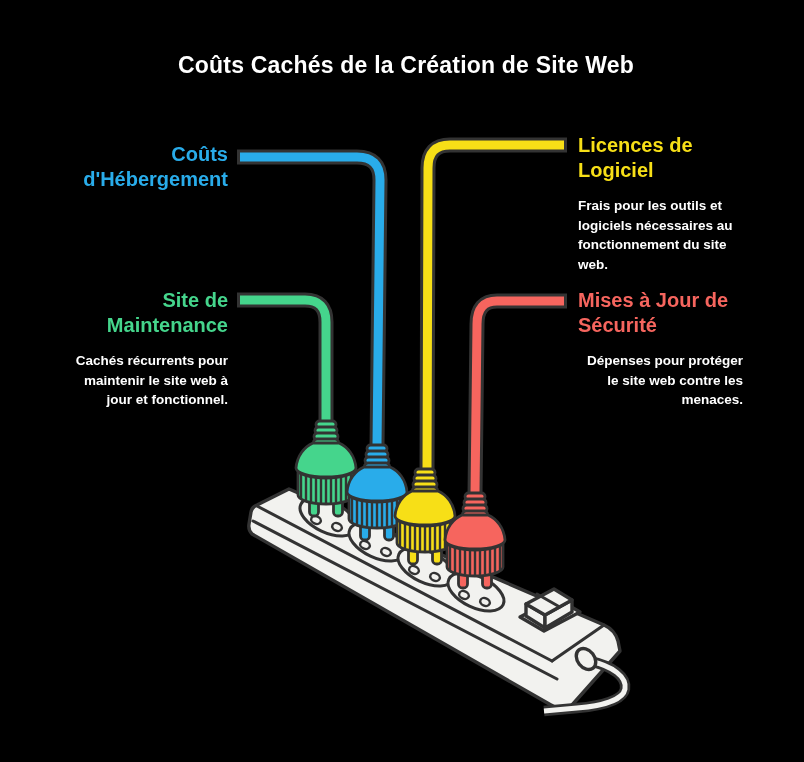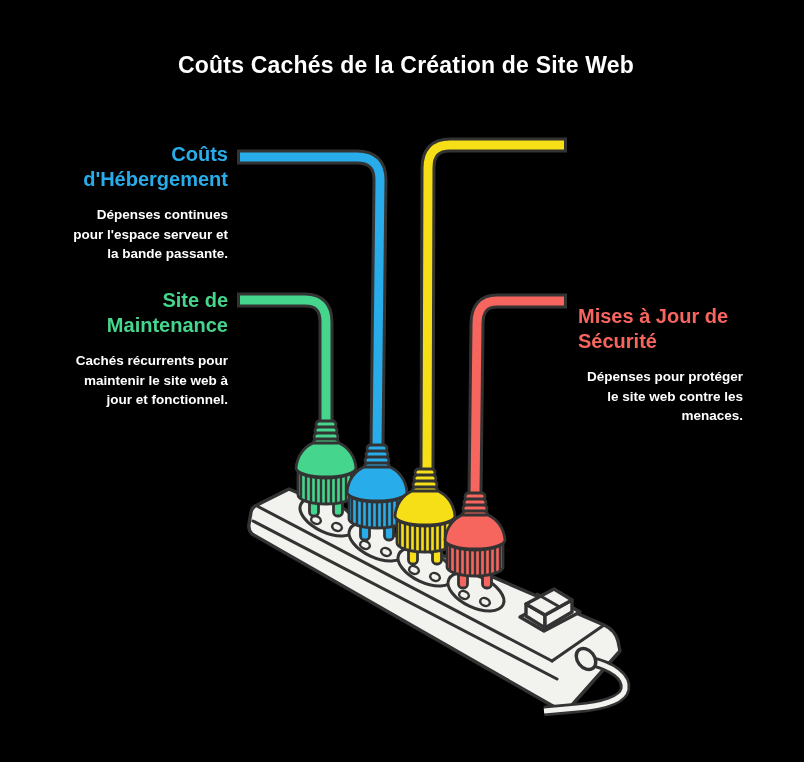--- a/index.html
+++ b/index.html
@@ -17,21 +17,21 @@
   .left-col{text-align:right;}
   .right-col{text-align:left;}
   .block-hosting{left:40px;top:142px;width:188px;}
   .block-hosting .desc{width:160px;margin-left:auto;}
   .block-software{left:578px;top:133px;width:190px;}
   .block-software .heading{width:150px;}
   .block-software .desc{width:168px;}
   .block-maintenance{left:40px;top:288px;width:188px;}
   .block-maintenance .desc{width:158px;margin-left:auto;}
   .block-security{left:578px;top:288px;width:190px;}
-  .block-security .heading{width:180px;margin-top:16px;}
+  .block-security .heading{width:180px;}
   .block-security .desc{width:165px;text-align:right;}
   .heading-hosting{color:var(--c-hosting);}
   .heading-software{color:var(--c-software);}
   .heading-maintenance{color:var(--c-maintenance);}
   .heading-security{color:var(--c-security);}
   svg.illu{position:absolute;left:0;top:0;}
   .cable-dark{stroke:#333;stroke-width:15;fill:none;}
   .cable-col{stroke-width:9;fill:none;}
   .cable-col.c-hosting{stroke:var(--c-hosting);}
   .cable-col.c-software{stroke:var(--c-software);}
@@ -121,23 +121,26 @@
     </g>
 
     <use href="#plug-shape" class="plug-maintenance" x="326" y="468"></use>
     <use href="#plug-shape" class="plug-hosting" x="377" y="492"></use>
     <use href="#plug-shape" class="plug-software" x="425" y="516"></use>
     <use href="#plug-shape" class="plug-security" x="475" y="540"></use>
   </svg>
 
   <div class="block left-col block-hosting">
     <div class="heading heading-hosting">Coûts d'Hébergement</div>
-    <div class="desc">Dépenses continues pour l'espace serveur et la bande passante.</div>
   </div>
 
+  <div class="block right-col block-software">
+    <div class="heading heading-software">Licences de Logiciel</div>
+    <div class="desc">Frais pour les outils et logiciels nécessaires au fonctionnement du site web.</div>
+  </div>
 
   <div class="block left-col block-maintenance">
     <div class="heading heading-maintenance">Site de Maintenance</div>
     <div class="desc">Cachés récurrents pour maintenir le site web à jour et fonctionnel.</div>
   </div>
 
   <div class="block right-col block-security">
     <div class="heading heading-security">Mises à Jour de Sécurité</div>
     <div class="desc">Dépenses pour protéger le site web contre les menaces.</div>
   </div>

